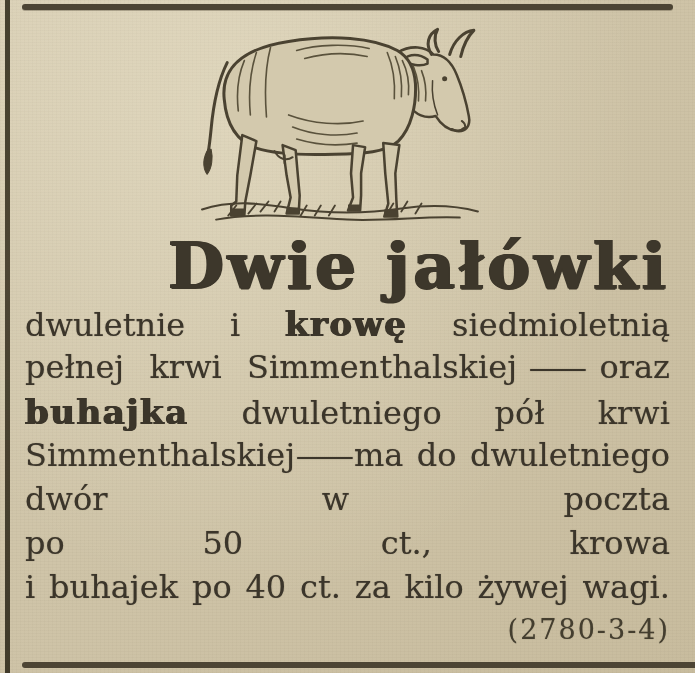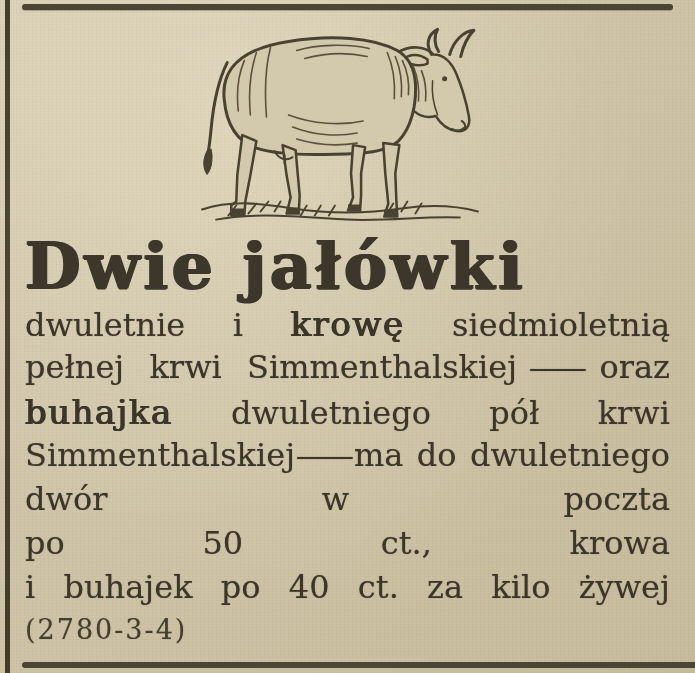--- a/index.html
+++ b/index.html
@@ -13,30 +13,30 @@
       repeating-linear-gradient(90deg, rgba(110,100,78,0.03) 0 1px, rgba(0,0,0,0) 1px 4px),
       linear-gradient(135deg,#d8ceb4 0%, #cfc4a8 45%, #c8bc9e 100%);
     font-family:"DejaVu Serif", serif;
   }
   .rule-top{position:absolute;left:22px;top:4px;width:651px;height:6px;background:#4c4434;border-radius:3px;box-shadow:0 1px 0 rgba(76,68,52,.35);}
   .rule-left{position:absolute;left:5px;top:0;width:5px;height:673px;background:linear-gradient(180deg,#45402e,#4e4634 40%,#413b2a);}
   .rule-bottom{position:absolute;left:22px;top:662px;width:673px;height:6px;background:#4c4434;border-radius:3px 0 0 3px;}
   .illustration{position:absolute;left:196px;top:26px;width:302px;height:202px;}
   .headline{
     position:absolute;left:25px;top:230px;width:645px;
-    text-align:left;font-weight:bold;font-size:64px;line-height:72px;
+    text-align:right;font-weight:bold;font-size:64px;line-height:72px;
     letter-spacing:4px;color:#3d372b;
     text-shadow:1.3px 0 0 currentColor,-1.3px 0 0 currentColor,0 1px 0 currentColor;
   }
   .body-text{position:absolute;left:25px;top:304px;width:645px;color:#3b352a;}
   .body-line{display:flex;justify-content:space-between;align-items:baseline;height:44px;font-size:32px;text-align:center;}
   .word{white-space:pre;text-shadow:0 0 1px rgba(59,53,42,.45);}
-  .word.bold{font-weight:normal;font-size:34px;letter-spacing:1.5px;text-shadow:.7px 0 0 currentColor,-.7px 0 0 currentColor;}
+  .word.bold{font-weight:bold;font-size:34px;letter-spacing:1.5px;text-shadow:.7px 0 0 currentColor,-.7px 0 0 currentColor;}
   .word.dash{display:inline-block;transform:scaleX(1.9);}
-  .signature{position:absolute;left:25px;top:614px;width:645px;text-align:left;font-size:27px;letter-spacing:2px;color:#443e2f;text-shadow:0 0 1px rgba(68,62,47,.4);}
+  .signature{position:absolute;left:25px;top:614px;width:645px;text-align:right;font-size:27px;letter-spacing:2px;color:#443e2f;text-shadow:0 0 1px rgba(68,62,47,.4);}
 </style>
 </head>
 <body>
 
 <div class="page">
 
   <div class="rule-top"></div>
   <div class="rule-left"></div>
   <div class="rule-bottom"></div>
 
@@ -128,18 +128,19 @@
       </div>
       <div class="body-line">
         <span class="word">i</span>
         <span class="word">buhajek</span>
         <span class="word">po</span>
         <span class="word">40</span>
         <span class="word">ct.</span>
         <span class="word">za</span>
         <span class="word">kilo</span>
         <span class="word">żywej</span>
+        <span class="word">wagi.</span>
       </div>
     </div>
 
   <div class="signature">(2780-3-4)</div>
 
 </div>
 
 </body></html>

